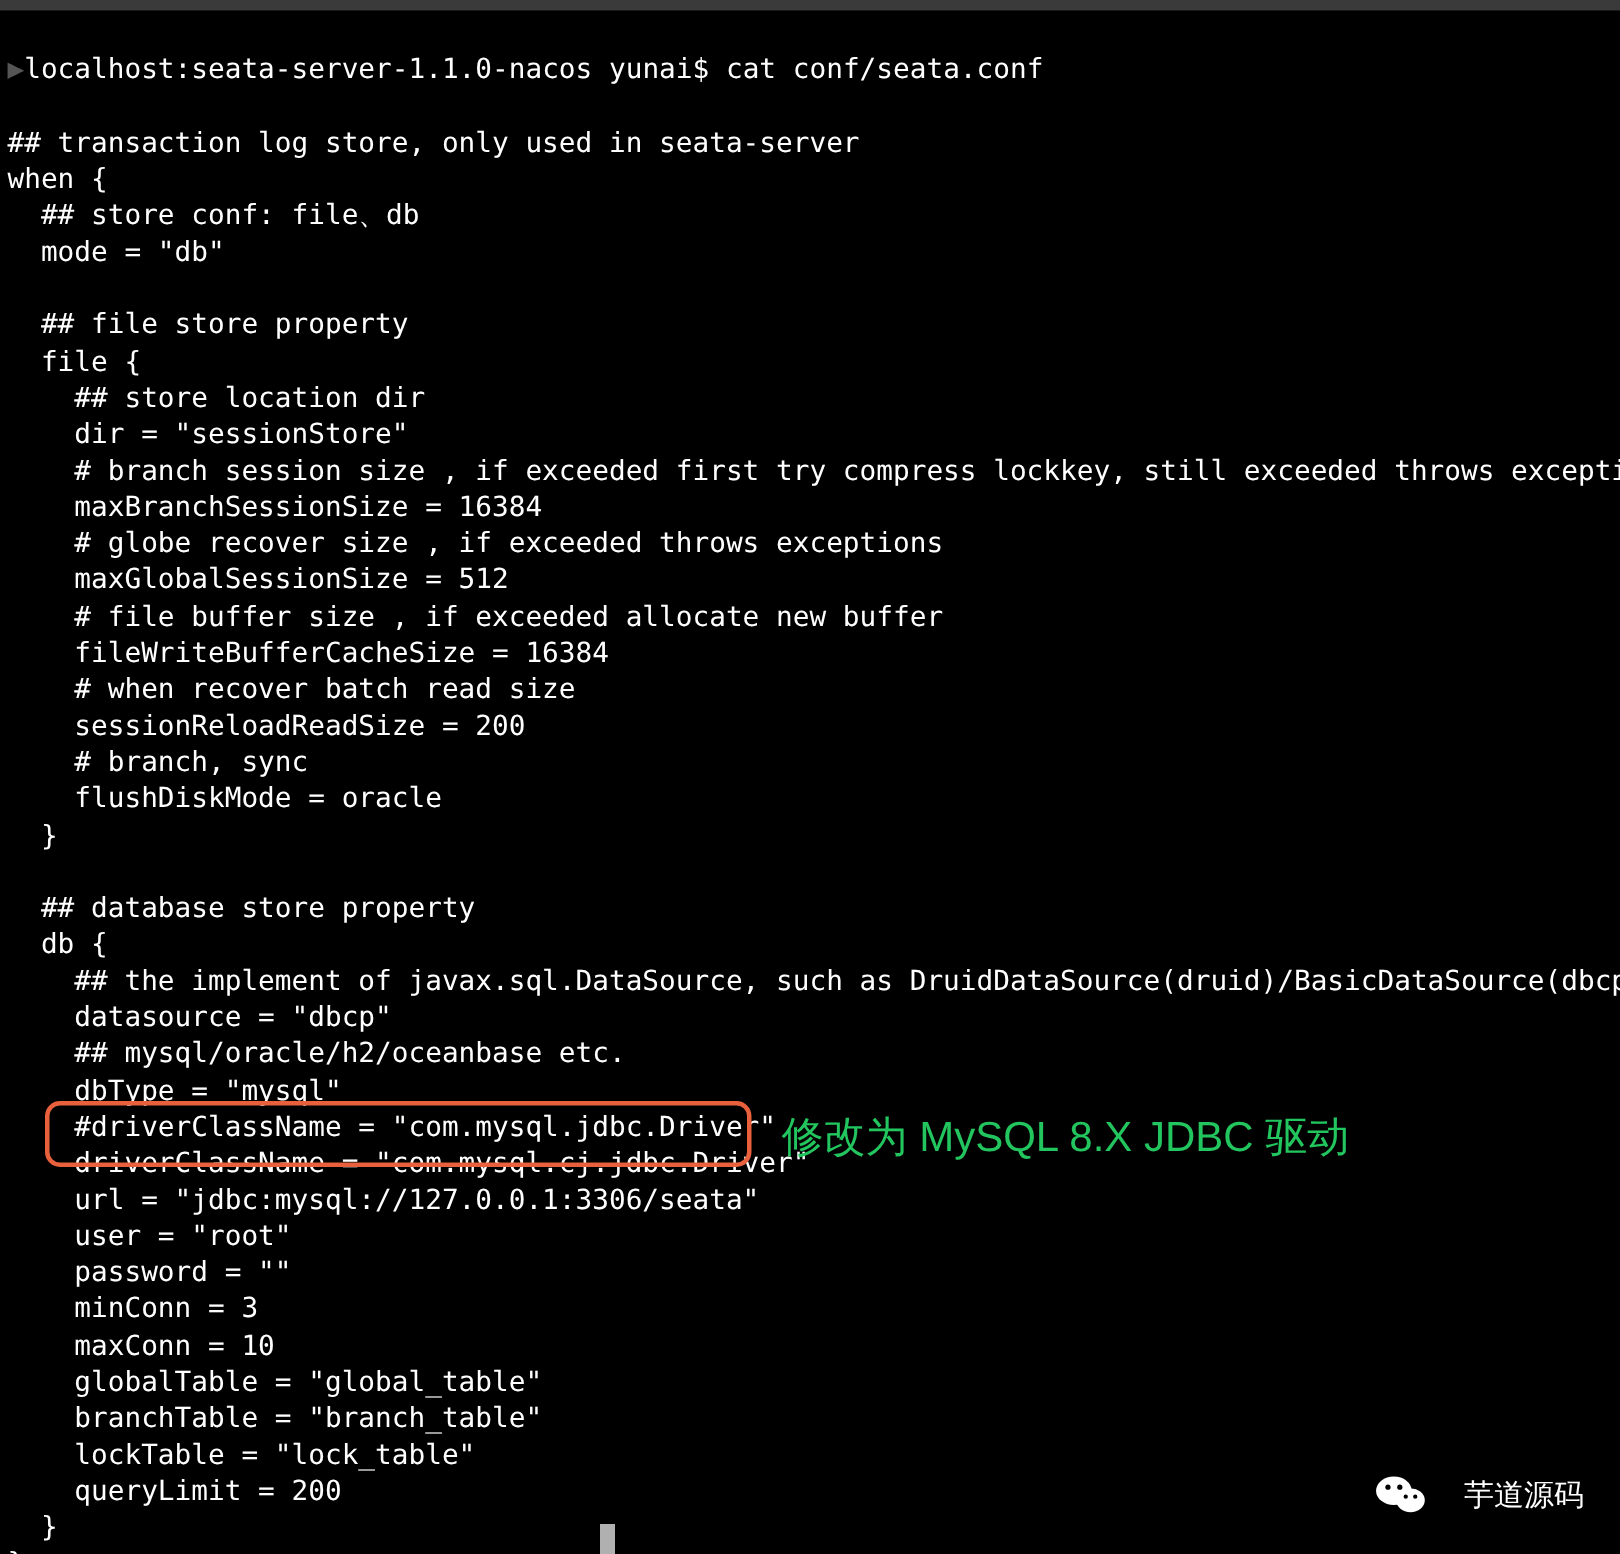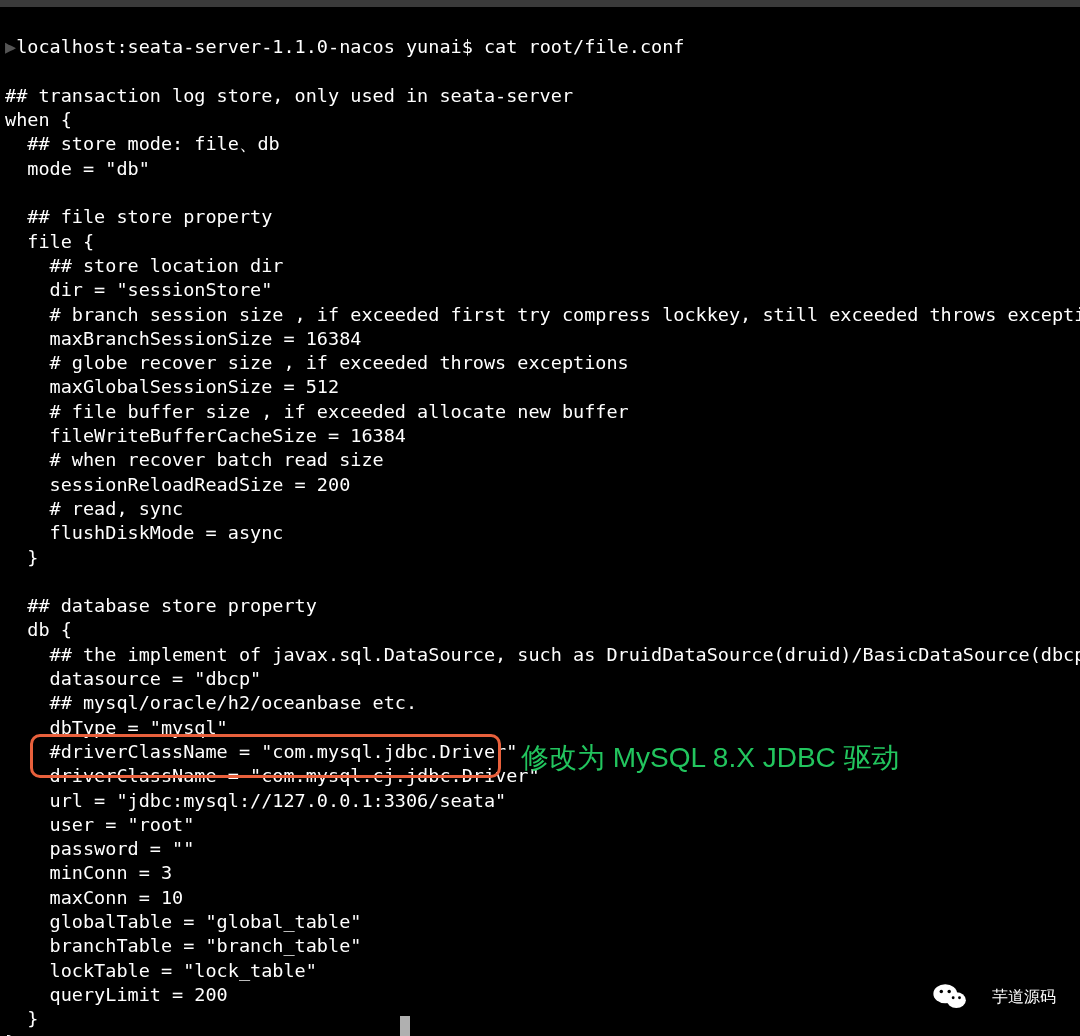--- a/index.html
+++ b/index.html
@@ -35,61 +35,61 @@
   }
   .watermark{
     position:absolute;
     right:24px;
     bottom:20px;
     display:flex;
     align-items:center;
     gap:23px;
     color:#fff;
     font-family:-apple-system,"PingFang SC","Microsoft YaHei",sans-serif;
-    font-size:16px;
+    font-size:20px;
     pointer-events:none;
   }
   .wm-icon{
     width:38px;height:38px;border-radius:10px;
     display:flex;align-items:center;justify-content:center;
     position:relative;
   }
   .cursor{
     position:absolute;
     width:10px;height:22px;
     background:#b0b0b0;
   }
 </style>
 </head>
 <body>
 
 <div class="topbar"></div>
 
 <div class="terminal">
-<div class="pad"><span class="prompt-arrow">▶</span><span>localhost:seata-server-1.1.0-nacos</span> <span>yunai</span>$ <span>cat root/file.conf</span>
+<div class="pad"><span class="prompt-arrow">▶</span><span>localhost:seata-server-1.1.0-nacos</span> <span>yunai</span>$ <span>cat conf/seata.conf</span>
 
 <span>## transaction log store, only used in seata-server</span>
 <span>when {</span>
-<span>  ## store mode: file、db</span>
+<span>  ## store conf: file、db</span>
 <span>  mode = "db"</span>
 
 <span>  ## file store property</span>
 <span>  file {</span>
 <span>    ## store location dir</span>
 <span>    dir = "sessionStore"</span>
 <span>    # branch session size , if exceeded first try compress lockkey, still exceeded throws exceptions</span>
 <span>    maxBranchSessionSize = 16384</span>
 <span>    # globe recover size , if exceeded throws exceptions</span>
 <span>    maxGlobalSessionSize = 512</span>
 <span>    # file buffer size , if exceeded allocate new buffer</span>
 <span>    fileWriteBufferCacheSize = 16384</span>
 <span>    # when recover batch read size</span>
 <span>    sessionReloadReadSize = 200</span>
-<span>    # read, sync</span>
-<span>    flushDiskMode = async</span>
+<span>    # branch, sync</span>
+<span>    flushDiskMode = oracle</span>
 <span>  }</span>
 
 <span>  ## database store property</span>
 <span>  db {</span>
 <span>    ## the implement of javax.sql.DataSource, such as DruidDataSource(druid)/BasicDataSource(dbcp) etc.</span>
 <span>    datasource = "dbcp"</span>
 <span>    ## mysql/oracle/h2/oceanbase etc.</span>
 <span>    dbType = "mysql"</span>
 <span>    #driverClassName = "com.mysql.jdbc.Driver"</span>
 <span>    driverClassName = "com.mysql.cj.jdbc.Driver"</span>

